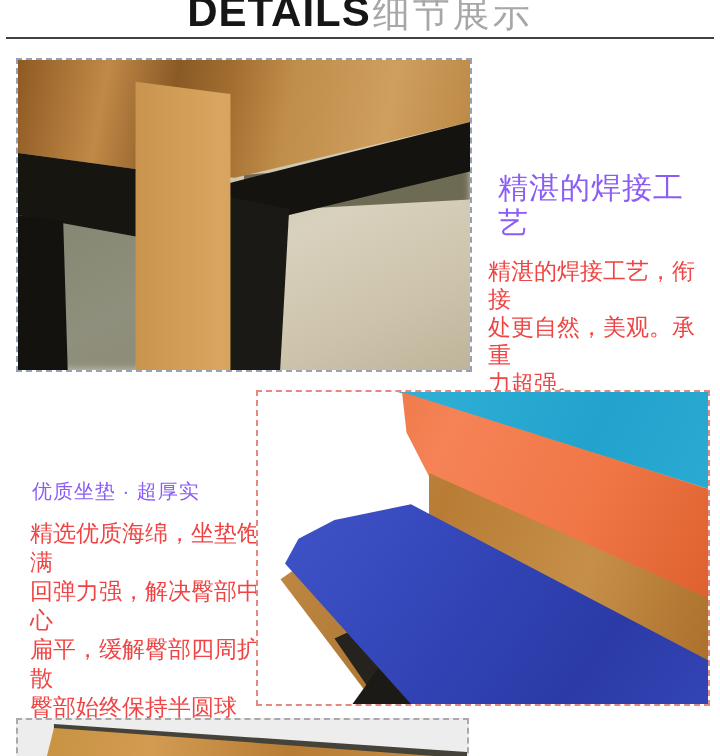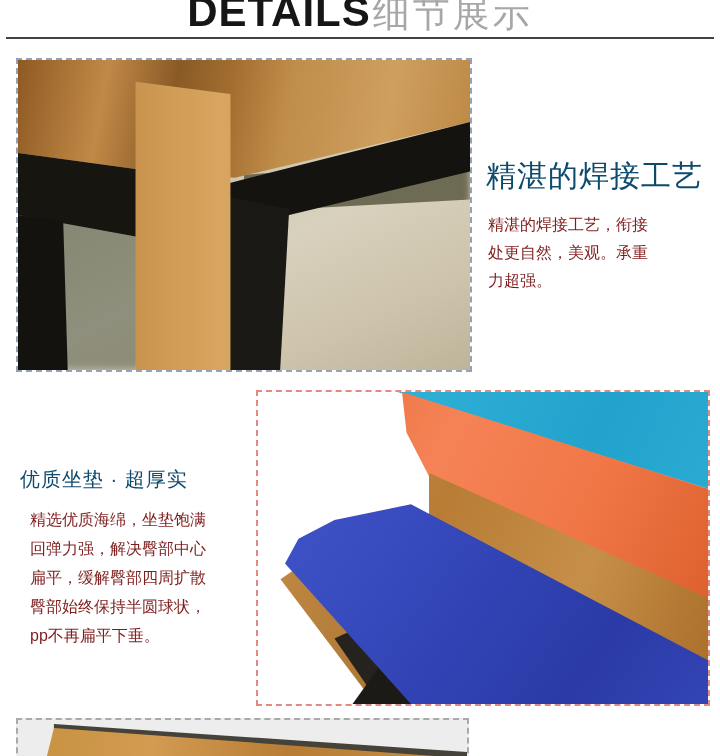--- a/index.html
+++ b/index.html
@@ -6,22 +6,22 @@
   body{
     width:720px;height:756px;position:relative;overflow:hidden;background:#ffffff;
     font-family:"Liberation Sans","DejaVu Sans",sans-serif;
   }
   
   .header{position:absolute;top:-12px;left:0;width:720px;text-align:center;white-space:nowrap;}
   .title-en{display:inline-block;font-size:42px;font-weight:800;letter-spacing:1px;color:#161616;}
   .title-cn{display:inline-block;font-size:37px;font-weight:400;letter-spacing:3px;color:#a7a7a7;margin-left:2px;}
   .divider{position:absolute;top:37px;left:6px;right:6px;height:2px;background:#414141;}
   
-  .sec-heading{margin:4px;font-size:30px;font-weight:500;color:#0c4a6e;letter-spacing:1px;line-height:1.15;}
-  .sec-body{margin:0;font-size:16px;line-height:28px;color:#7f1d1d;white-space:pre-line;}
+  .sec-heading{margin:16px;font-size:30px;font-weight:500;color:#8b5cf6;letter-spacing:1px;line-height:1.15;}
+  .sec-body{margin:0;font-size:23px;line-height:28px;color:#ef4444;white-space:pre-line;}
   .section-weld{position:absolute;left:482px;top:155px;width:232px;}
   .section-weld .sec-body{margin:17px 0 0 6px;}
   .section-cushion{position:absolute;left:16px;top:464px;width:260px;}
   .section-cushion .sec-heading{font-size:20px;}
   .section-cushion .sec-body{margin:14px 0 16px 14px;line-height:29px;}
   
   .photo{position:absolute;overflow:hidden;background:#fff;}
   .layer{position:absolute;inset:0;}
   #photo-weld{left:16px;top:58px;width:452px;height:310px;border:2px dashed #96a1b5;}
   #photo-cushion{left:256px;top:390px;width:450px;height:312px;border:2px dashed #e4897d;}

